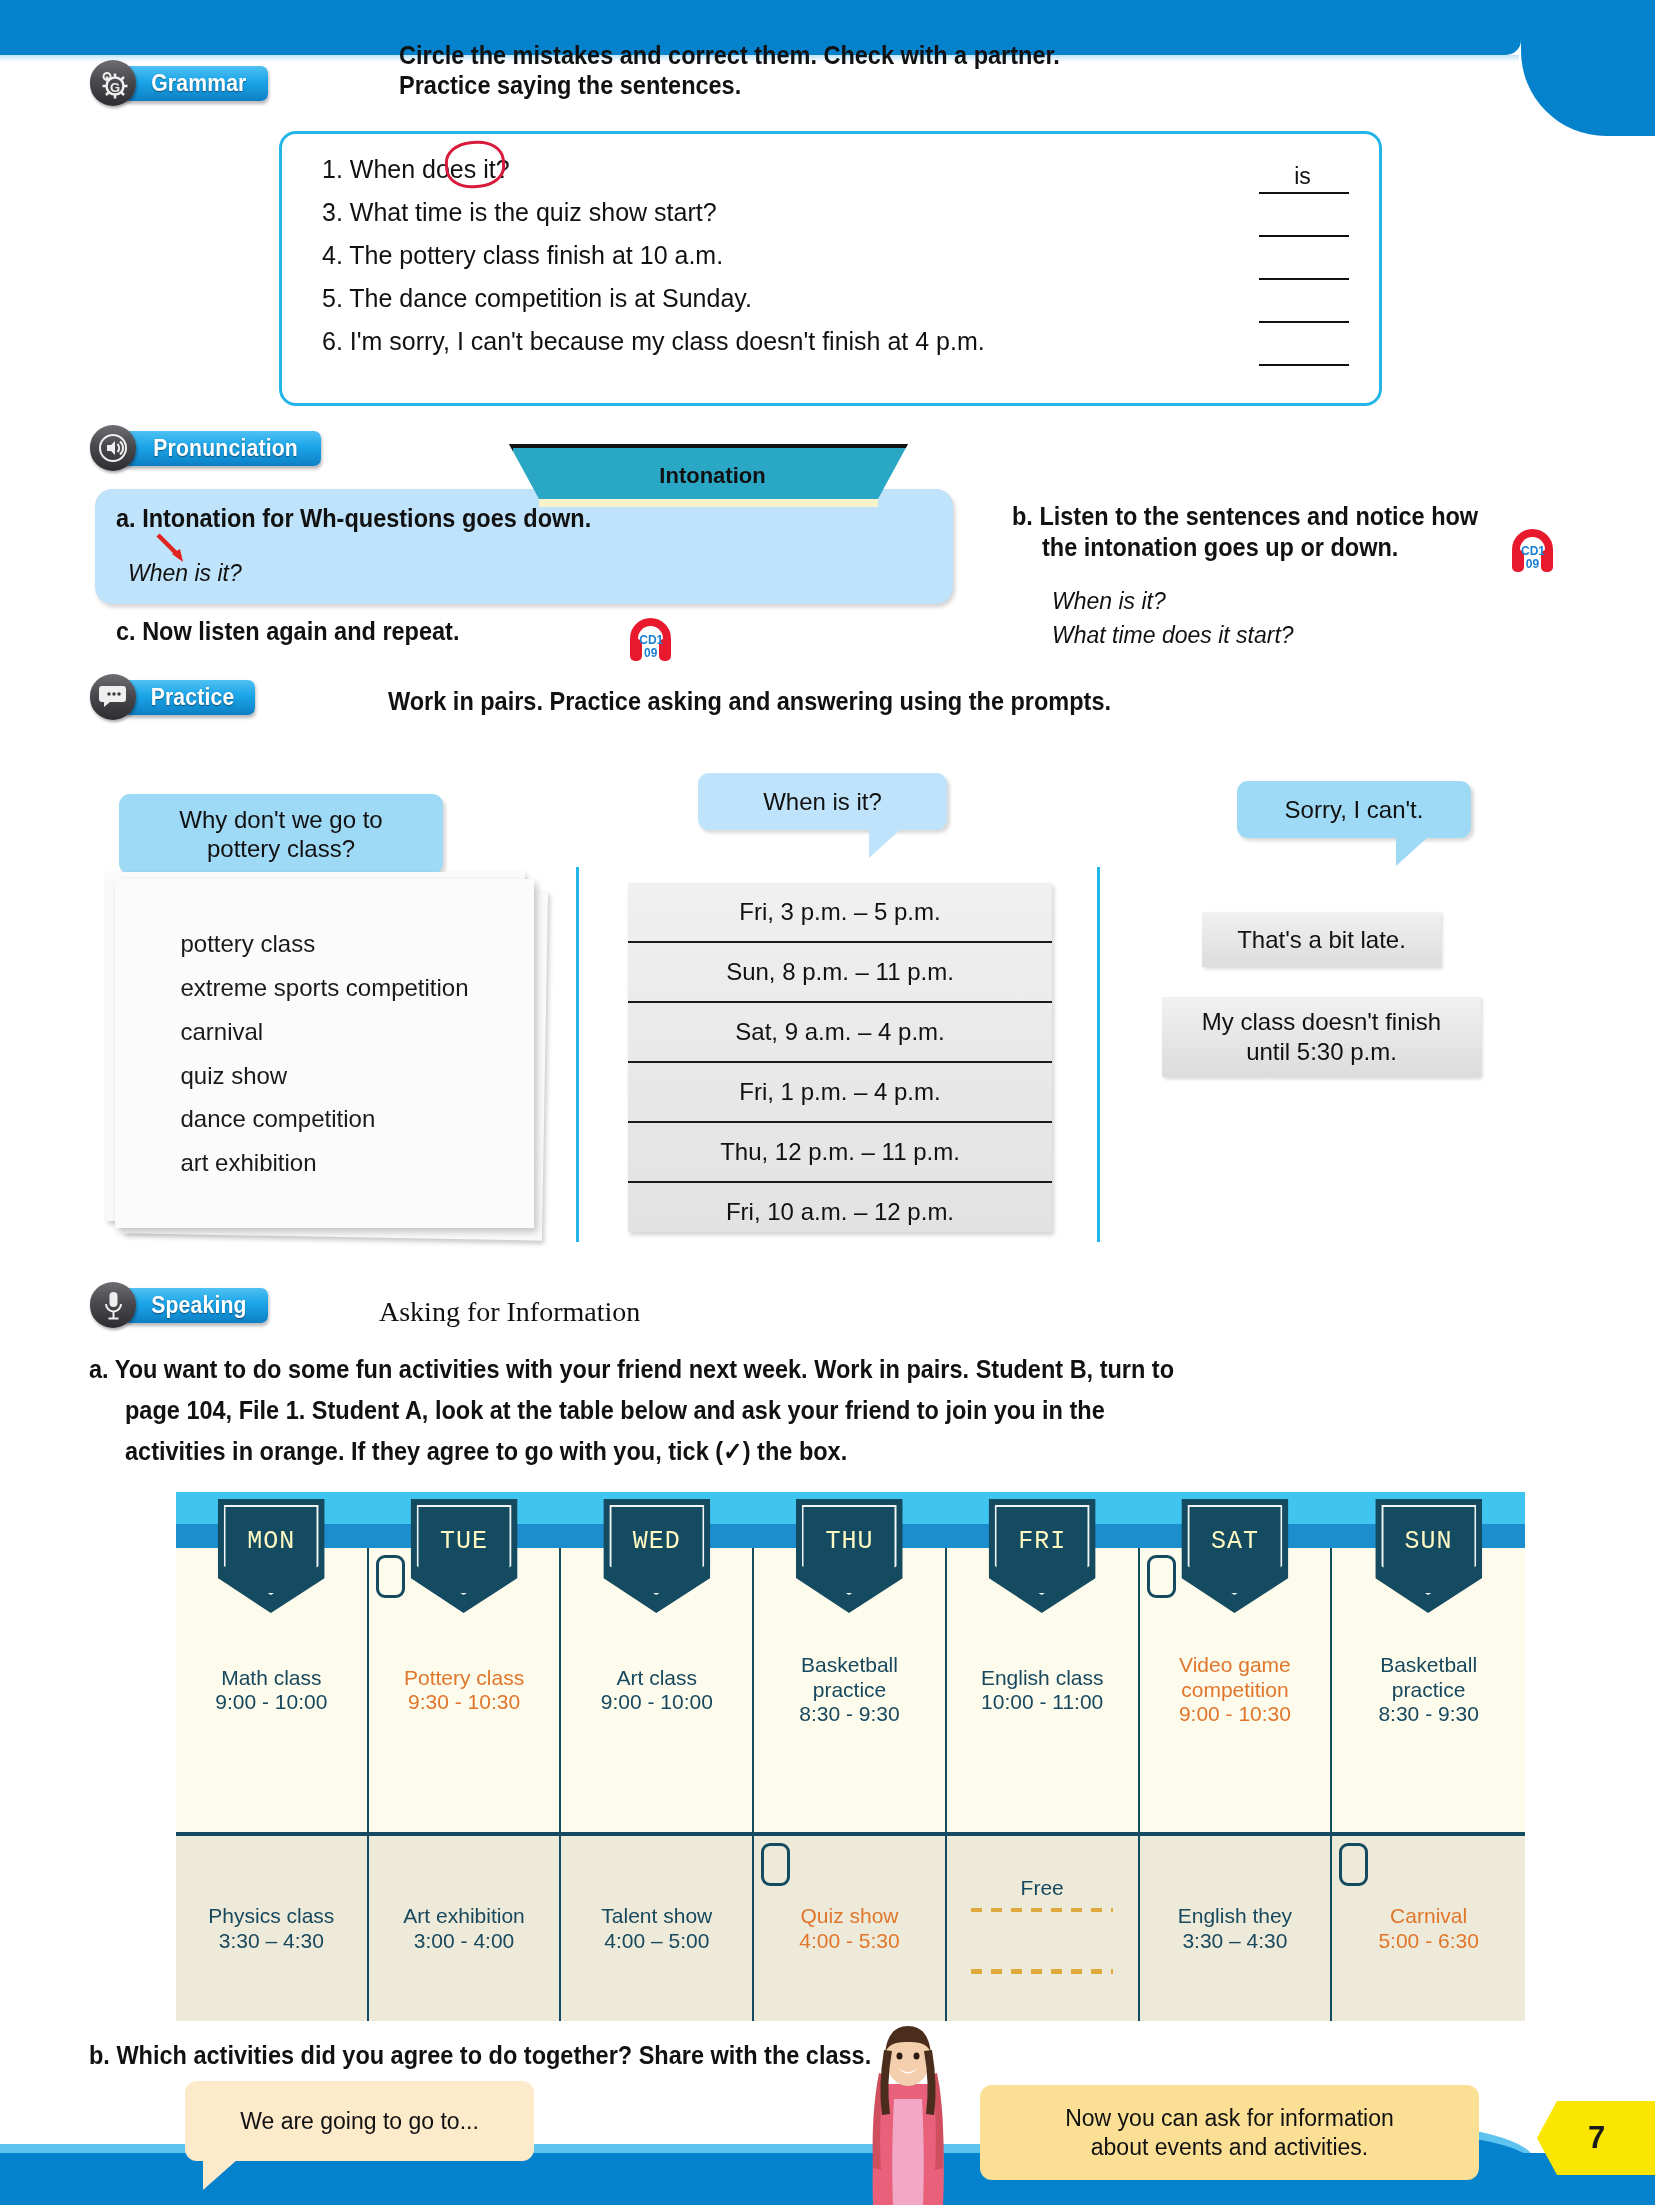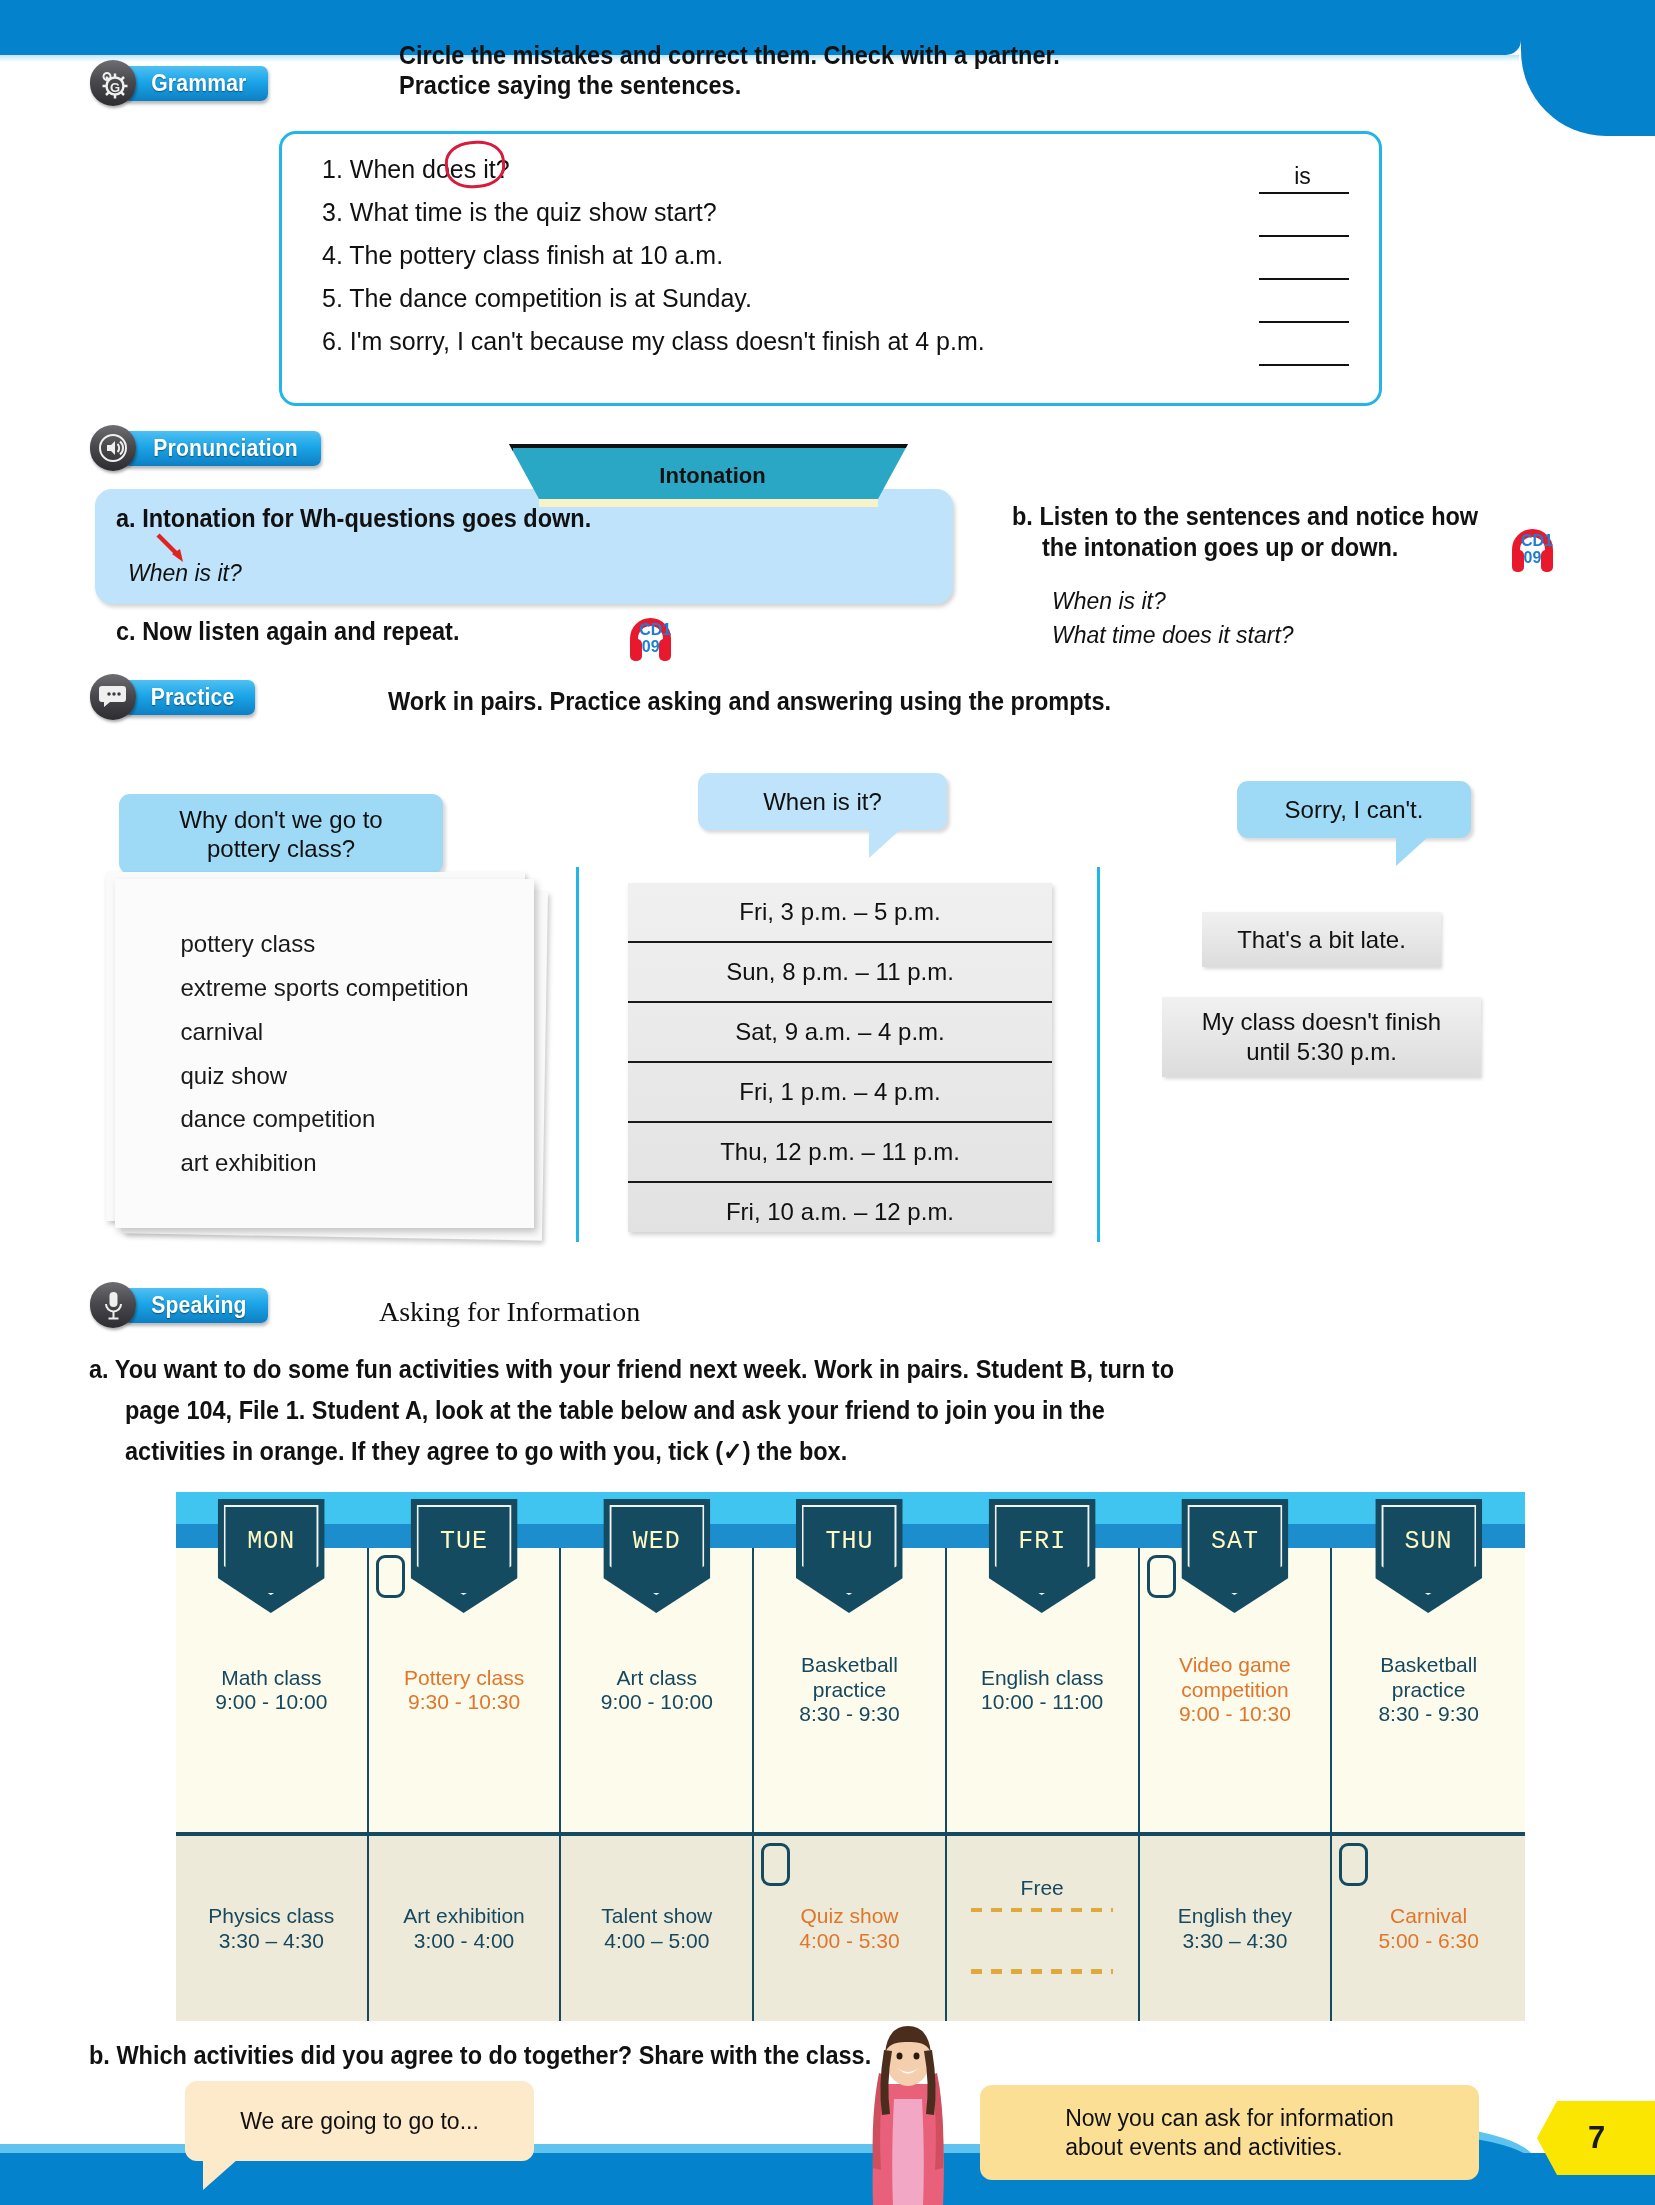--- a/index.html
+++ b/index.html
@@ -100,22 +100,22 @@
   .cd-icon{
      display:inline-block;width:41px;height:43px;position:relative;vertical-align:-11px;
   }
   .cd-icon .band{position:absolute;left:0;top:0;width:41px;height:31px;
      border:8px solid #e8192c;border-bottom:none;
      border-top-left-radius:20.4px;border-top-right-radius:20.4px;box-sizing:border-box;}
   .cd-icon .lcup{position:absolute;left:0;top:21px;width:12px;height:22px;
      background:#e8192c;border-radius:5px;}
   .cd-icon .rcup{position:absolute;right:0;top:21px;width:12px;height:22px;
      background:#e8192c;border-radius:5px;}
-  .cd-icon .lbl{position:absolute;left:9px;top:4px;width:23px;text-align:center;
-     color:#1b7fd4;font-weight:bold;font-size:16px;line-height:1.05;
+  .cd-icon .lbl{position:absolute;left:9px;top:16px;width:23px;text-align:center;
+     color:#1b7fd4;font-weight:bold;font-size:12px;line-height:1.05;
      font-family:"Liberation Sans",sans-serif;}
 
   
   .bubble{
      background:#9ed9f5;border-radius:11px;position:absolute;
      display:flex;align-items:center;justify-content:center;text-align:center;
      box-shadow:2.5px 3px 3.5px rgba(0,0,0,.15);
   }
   .bubble span{font-size:24px;color:#111;font-family:"Liberation Sans",sans-serif;
      line-height:1.22;}
@@ -179,21 +179,21 @@
      display:flex;align-items:flex-start;justify-content:center;
      padding-top:28px;box-sizing:border-box;z-index:5;}
   .banner i{position:absolute;left:6px;top:6px;width:95px;height:90px;
      border:2.5px solid #f0f4f2;box-sizing:border-box;
      clip-path:polygon(0 0,95px 0,95px 61px,47px 90px,0 61px);}
   .banner span{color:#fef9c3;font-size:25px;font-weight:normal;letter-spacing:1px;
      font-family:Liberation Mono, monospace;position:relative;z-index:2;}
 
   
   .fbubble{position:absolute;border-radius:12px;display:flex;align-items:center;
-     justify-content:center;text-align:left;}
+     justify-content:center;text-align:center;}
   .fbubble span{font-size:23px;color:#111;font-family:"Liberation Sans",sans-serif;
      line-height:1.26;}
 
   
   #student{left:848px;top:2024px;width:120px;height:182px;}
 </style>
 </head>
 <body>
 
 

